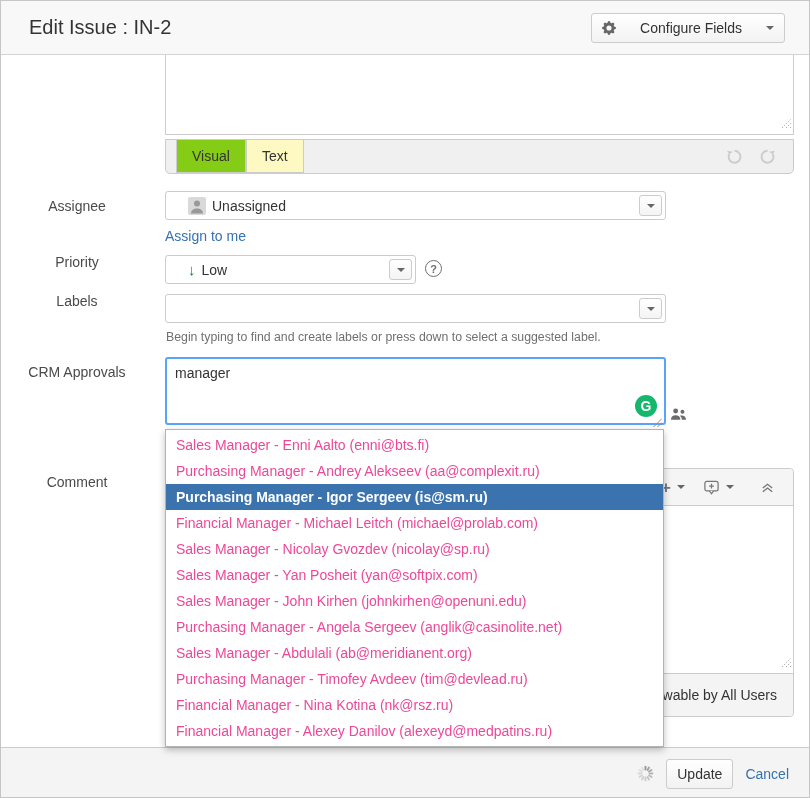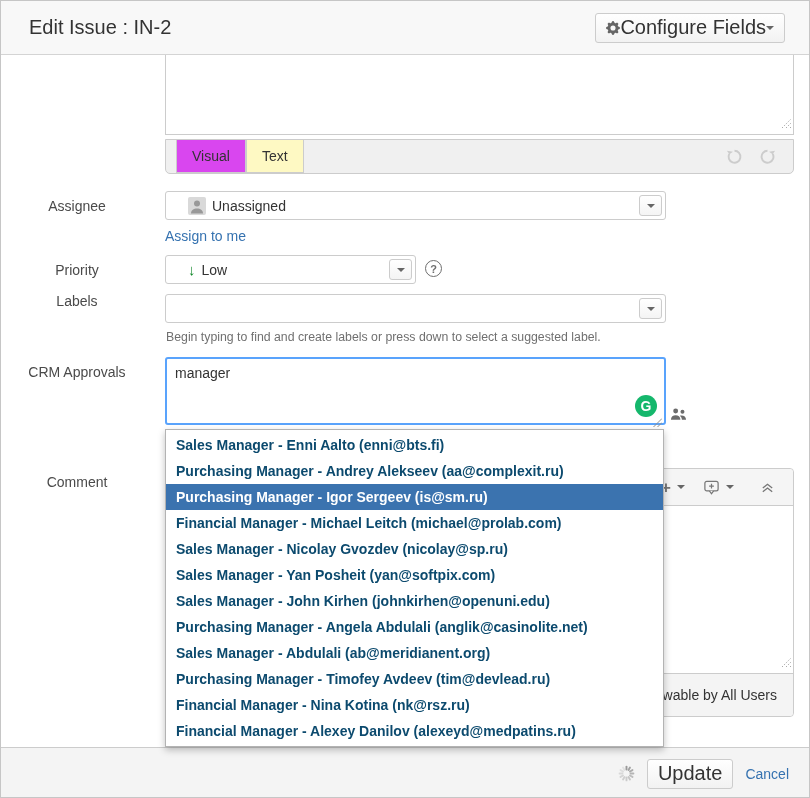--- a/index.html
+++ b/index.html
@@ -6,37 +6,37 @@
   html,body { background:#fff; }
   body { font-family:"Liberation Sans", sans-serif; color:#333; }
   #dialog { position:relative; width:810px; height:798px; background:#fff;
             border:1px solid #c6c6c6; overflow:hidden; }
 
   
   .hd { position:absolute; left:0; top:0; width:100%; height:54px; background:#f8f8f8;
         border-bottom:1px solid #d4d4d4; display:flex; align-items:center;
         justify-content:space-between; padding:0 24px 0 28px; }
   .hd h1 { font-size:20px; font-weight:400; color:#333; }
-  .btn { display:inline-flex; align-items:center; gap:0; height:30px; padding:0 10px;
-         border:1px solid #ccc; border-radius:3px; font-size:20px; color:#333;
+  .btn { display:inline-flex; align-items:center; gap:24px; height:30px; padding:0 10px;
+         border:1px solid #ccc; border-radius:3px; font-size:14px; color:#333;
          background:linear-gradient(#ffffff,#f2f2f2); cursor:pointer; }
   .caret { width:0; height:0; border-left:4px solid transparent; border-right:4px solid transparent;
            border-top:4px solid #666; display:inline-block; }
   .icon { display:inline-flex; align-items:center; justify-content:center; }
 
   
   .ed-box { position:absolute; left:164px; top:54px; width:629px; height:80px; background:#fff;
             border:1px solid #ccc; border-top:none; }
   .grip { position:absolute; right:2px; bottom:2px; }
   .tabbar { position:absolute; left:164px; top:138px; width:629px; height:35px; background:#f0f0f0;
             border:1px solid #ccc; border-radius:0 0 5px 5px; display:flex; align-items:stretch;
             padding-left:10px; }
   .tab { display:flex; align-items:center; padding:0 15px; font-size:14px; border:1px solid #ccc;
          cursor:pointer; background:#fef9c3; margin-top:-1px; }
-  .tab.active { background:#d946ef; }
+  .tab.active { background:#84cc16; }
   .undoredo { margin-left:auto; display:flex; align-items:center; gap:14px; padding-right:16px; color:#cccccc; }
 
   
   .flabel { position:absolute; left:0; width:152px; text-align:center; font-size:14px; color:#4a4a4a; }
 
   
   .combo { position:absolute; left:164px; height:29px; background:#fff; border:1px solid #ccc;
            border-radius:3px; display:flex; align-items:center; gap:6px; padding:0 30px 0 22px;
            font-size:14px; color:#333; cursor:text; }
   .combo-btn { position:absolute; right:3px; top:3px; width:23px; height:21px; border:1px solid #ccc;
@@ -67,22 +67,22 @@
   .c-body { position:relative; height:167px; background:#fff; cursor:text; }
   .c-foot { height:43px; background:#f4f4f4; border-top:1px solid #ccc; border-radius:0 0 4px 4px;
             display:flex; align-items:center; justify-content:flex-end; padding-right:16px;
             font-size:14px; color:#333; }
   .tbsp-a { width:6px; } .tbsp-b { width:18px; } .tbsp-c { width:26px; }
   .tb-plus { font-size:17px; font-weight:bold; line-height:1; }
 
   
   .sg-list { position:absolute; left:164px; top:428px; width:499px; background:#fff;
              border:1px solid #b3b3b3; box-shadow:0 3px 7px rgba(0,0,0,.25); z-index:5; padding:2px 0; }
-  .sg-item { padding:5px 10px; font-size:14px; color:#0c4a6e; line-height:16px; white-space:nowrap;
-             overflow:hidden; cursor:pointer;font-weight:bold; }
+  .sg-item { padding:5px 10px; font-size:14px; color:#ec4899; line-height:16px; white-space:nowrap;
+             overflow:hidden; cursor:pointer; }
   .sg-item.selected { background:var(--highlight,#3b73af); color:#fff; font-weight:bold; }
 
   
   .ft { position:absolute; left:0; top:746px; width:100%; height:52px; background:#f4f4f4;
         border-top:1px solid #ccc; display:flex; align-items:center; justify-content:flex-end;
         padding-right:20px; gap:12px; }
   .ft .link2 { font-size:14px; color:var(--link,#3572b0); text-decoration:none; cursor:pointer; }
 </style>
 </head>
 <body>
@@ -137,21 +137,21 @@
           <path d="M3 16.6c0-3.6 2.7-5.1 6-5.1s6 1.5 6 5.1z" fill="#999"></path>
         </svg>
     </span>
     <span>Unassigned</span>
     <span class="combo-btn">
         <span class="caret"></span>
       </span>
   </div>
   <a class="link" style="left:164px; top:227px">Assign to me</a>
 
-  <div class="flabel" style="top:261px">Priority</div>
+  <div class="flabel" style="top:253px">Priority</div>
   <div class="combo" style="top:254px; width:251px">
     <span class="pri-arrow">↓</span>
     <span>Low</span>
     <span class="combo-btn">
         <span class="caret"></span>
       </span>
   </div>
   <span class="help">?</span>
 
   <div class="flabel" style="top:292px">Labels</div>
@@ -216,21 +216,21 @@
   </div>
 
   <div class="sg-list">
       <div class="sg-item">Sales Manager - Enni Aalto (enni@bts.fi)</div>
       <div class="sg-item">Purchasing Manager - Andrey Alekseev (aa@complexit.ru)</div>
       <div class="sg-item selected">Purchasing Manager - Igor Sergeev (is@sm.ru)</div>
       <div class="sg-item">Financial Manager - Michael Leitch (michael@prolab.com)</div>
       <div class="sg-item">Sales Manager - Nicolay Gvozdev (nicolay@sp.ru)</div>
       <div class="sg-item">Sales Manager - Yan Posheit (yan@softpix.com)</div>
       <div class="sg-item">Sales Manager - John Kirhen (johnkirhen@openuni.edu)</div>
-      <div class="sg-item">Purchasing Manager - Angela Abdulali (anglik@casinolite.net)</div>
+      <div class="sg-item">Purchasing Manager - Angela Sergeev (anglik@casinolite.net)</div>
       <div class="sg-item">Sales Manager - Abdulali (ab@meridianent.org)</div>
       <div class="sg-item">Purchasing Manager - Timofey Avdeev (tim@devlead.ru)</div>
       <div class="sg-item">Financial Manager - Nina Kotina (nk@rsz.ru)</div>
       <div class="sg-item">Financial Manager - Alexey Danilov (alexeyd@medpatins.ru)</div>
     </div>
 
   <div class="ft">
     <span class="icon">
       <svg width="17" height="17" viewBox="0 0 16 16" stroke="#9a9a9a" stroke-width="1.8" stroke-linecap="round">
         <line x1="8" y1="1.5" x2="8" y2="4.2" opacity="1"></line>

